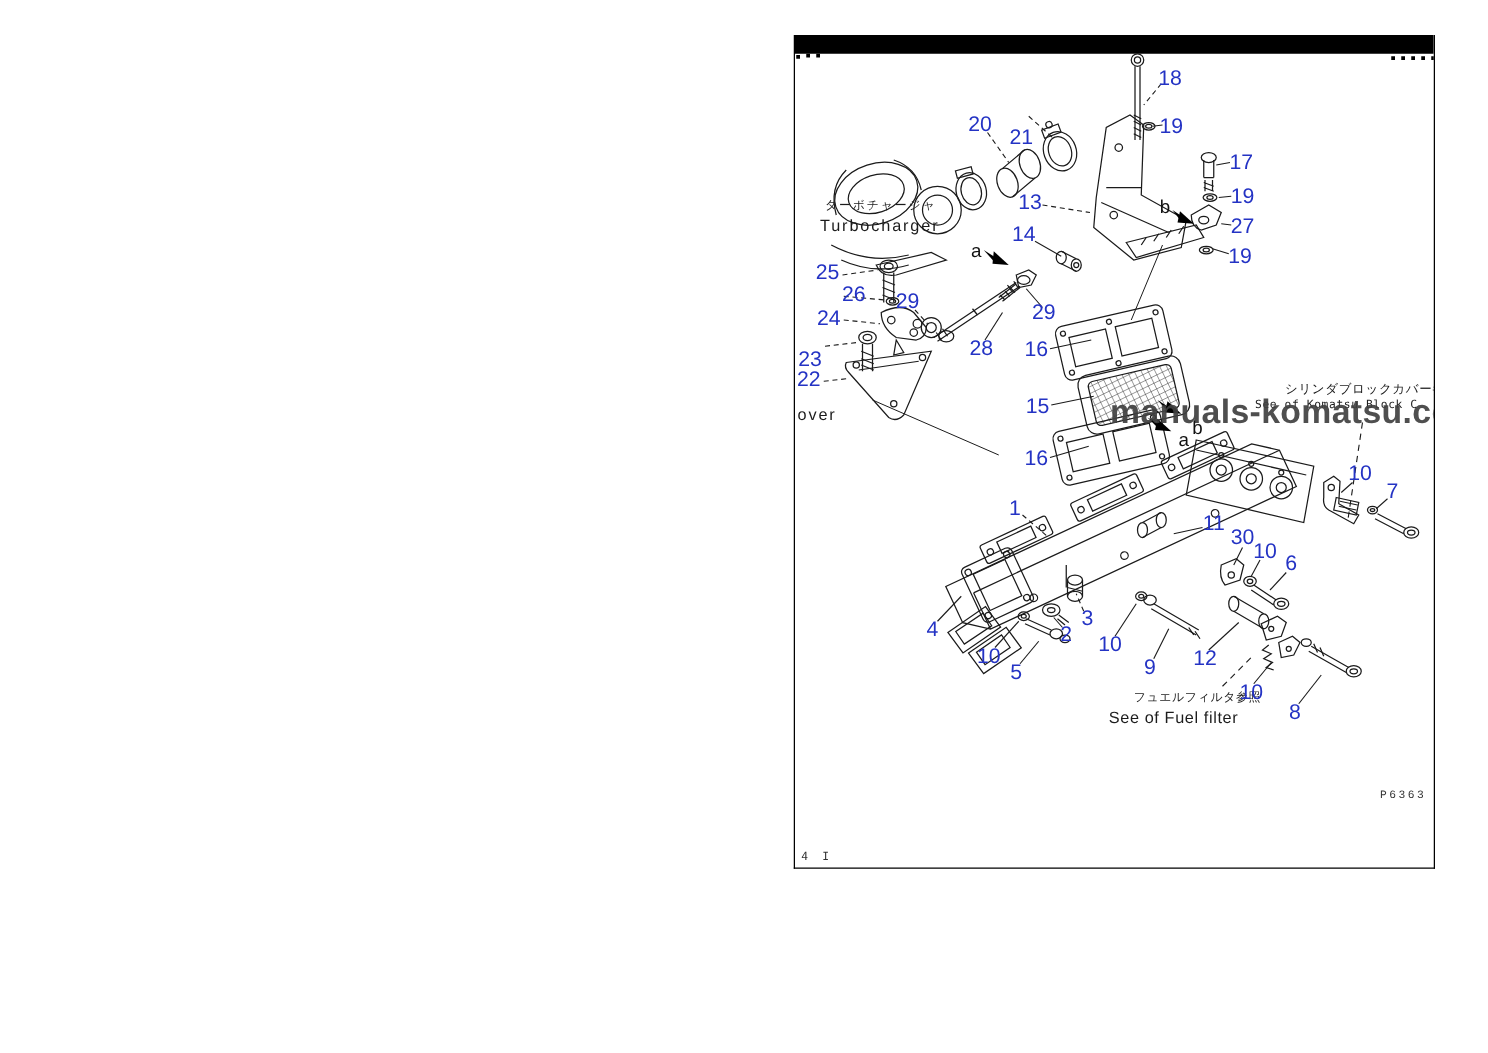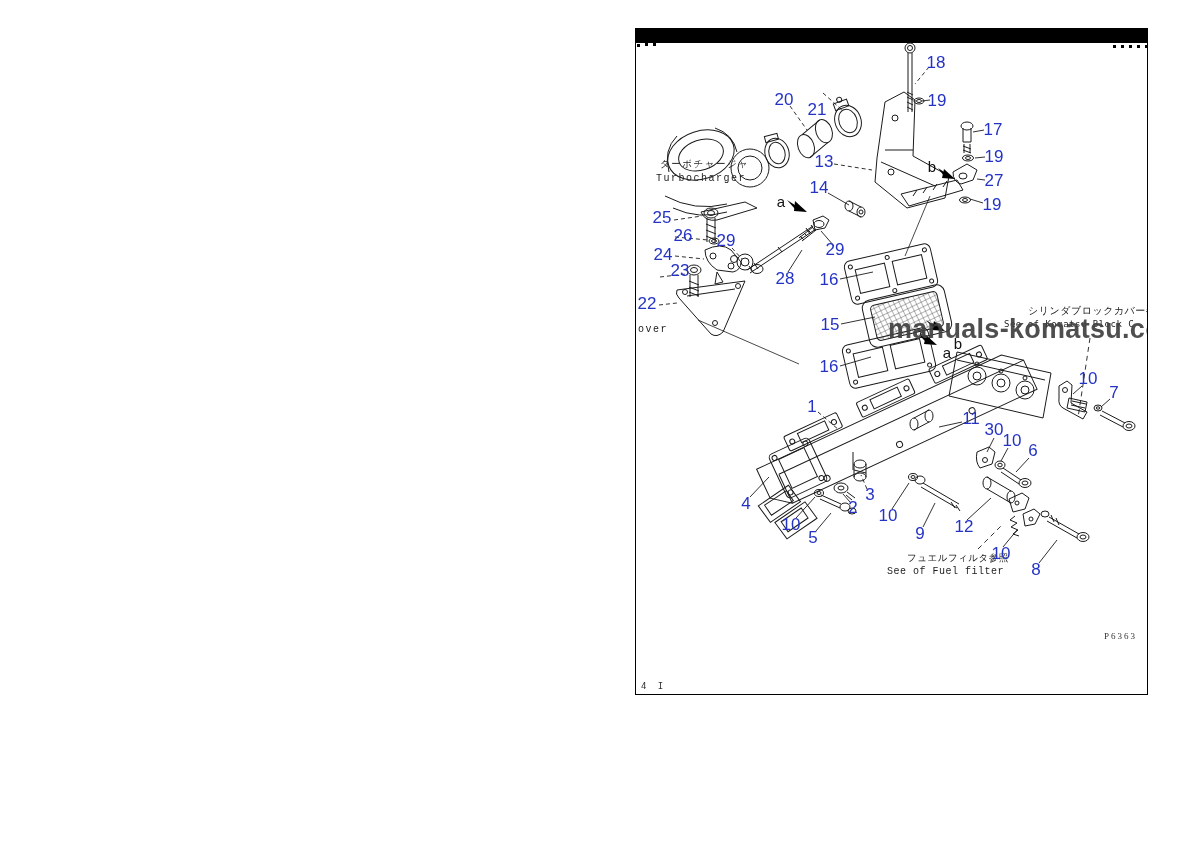--- a/index.html
+++ b/index.html
@@ -10,30 +10,30 @@
   #left-panel a{position:absolute;left:7px;top:15px;font-family:"Liberation Serif",serif;
     font-weight:700;font-size:13.5px;color:#0000e6;text-decoration:underline;white-space:nowrap;letter-spacing:.2px;}
   
   #page{position:absolute;left:635px;top:28px;width:513px;height:667px;background:#ffffff;
         border-left:1.5px solid #000;border-right:1.5px solid #000;border-bottom:1.5px solid #000;
         box-sizing:border-box;overflow:hidden;}
   #topbar{position:absolute;left:0;top:0;width:100%;height:15px;background:#000;}
   #page svg{position:absolute;left:0;top:0;}
   .lbl{position:absolute;color:#1c1c1c;white-space:nowrap;}
   .jp{font-size:9.5px;letter-spacing:1.5px;}
-  .mono{font-family:Liberation Mono, monospace;font-size:10px;letter-spacing:1.5px;}
+  .mono{font-family:Liberation Sans, sans-serif;font-size:13px;letter-spacing:1.5px;}
   #lbl-cyl-ja{left:392px;top:276px;font-size:10px;letter-spacing:.5px;}
   #lbl-cyl-en{left:368px;top:291px;font-family:"DejaVu Sans Mono",monospace;font-size:9px;letter-spacing:.5px;}
   #lbl-turbo-ja{left:24px;top:130px;}
   #lbl-turbo-en{left:20px;top:145px;}
   #lbl-fuel-ja{left:271px;top:524px;letter-spacing:.5px;}
   #lbl-fuel-en{left:251px;top:538px;letter-spacing:.5px;}
   #lbl-over{left:2px;top:296px;}
   #foot-l{left:5px;top:606px;font-family:"DejaVu Sans Mono",monospace;font-size:9px;letter-spacing:3px;color:#333;margin-top:47px;}
-  #foot-r{left:468px;top:603px;font-family:Liberation Serif, serif;font-size:9px;letter-spacing:2px;color:#333;}
+  #foot-r{left:468px;top:603px;font-family:Liberation Mono, monospace;font-size:9px;letter-spacing:2px;color:#333;}
   #watermark{position:absolute;left:252px;top:286px;font-size:27px;font-weight:600;color:#404040;
     letter-spacing:.3px;white-space:nowrap;opacity:.92;}
   .callout{position:absolute;transform:translate(-50%,-50%);font-size:17px;color:#2433c4;
     font-weight:500;white-space:nowrap;}
   .marker{position:absolute;transform:translate(-50%,-50%);font-size:15px;color:#111;font-weight:500;}
 </style>
 </head>
 <body>
 
 <div id="stage">
@@ -400,21 +400,21 @@
         <span class="callout" style="left: 357px; top: 102px;">17</span>
         <span class="callout" style="left: 358px; top: 129px;">19</span>
         <span class="callout" style="left: 358px; top: 153px;">27</span>
         <span class="callout" style="left: 356px; top: 177px;">19</span>
         <span class="callout" style="left: 188px; top: 134px;">13</span>
         <span class="callout" style="left: 183px; top: 160px;">14</span>
         <span class="callout" style="left: 26px; top: 190px;">25</span>
         <span class="callout" style="left: 27px; top: 208px; margin-left: 20px;">26</span>
         <span class="callout" style="left: 90px; top: 213px;">29</span>
         <span class="callout" style="left: 27px; top: 227px;">24</span>
-        <span class="callout" style="left: 12px; top: 243px; margin-left: 32px;">23</span>
+        <span class="callout" style="left: 12px; top: 260px;">23</span>
         <span class="callout" style="left: 149px; top: 251px;">28</span>
         <span class="callout" style="left: 199px; top: 222px;">29</span>
         <span class="callout" style="left: 193px; top: 252px;">16</span>
         <span class="callout" style="left: 11px; top: 276px;">22</span>
         <span class="callout" style="left: 194px; top: 297px;">15</span>
         <span class="callout" style="left: 193px; top: 339px;">16</span>
         <span class="callout" style="left: 176px; top: 379px;">1</span>
         <span class="callout" style="left: 335px; top: 391px;">11</span>
         <span class="callout" style="left: 358px; top: 402px; text-align: center;">30</span>
         <span class="callout" style="left: 376px; top: 413px;">10</span>

